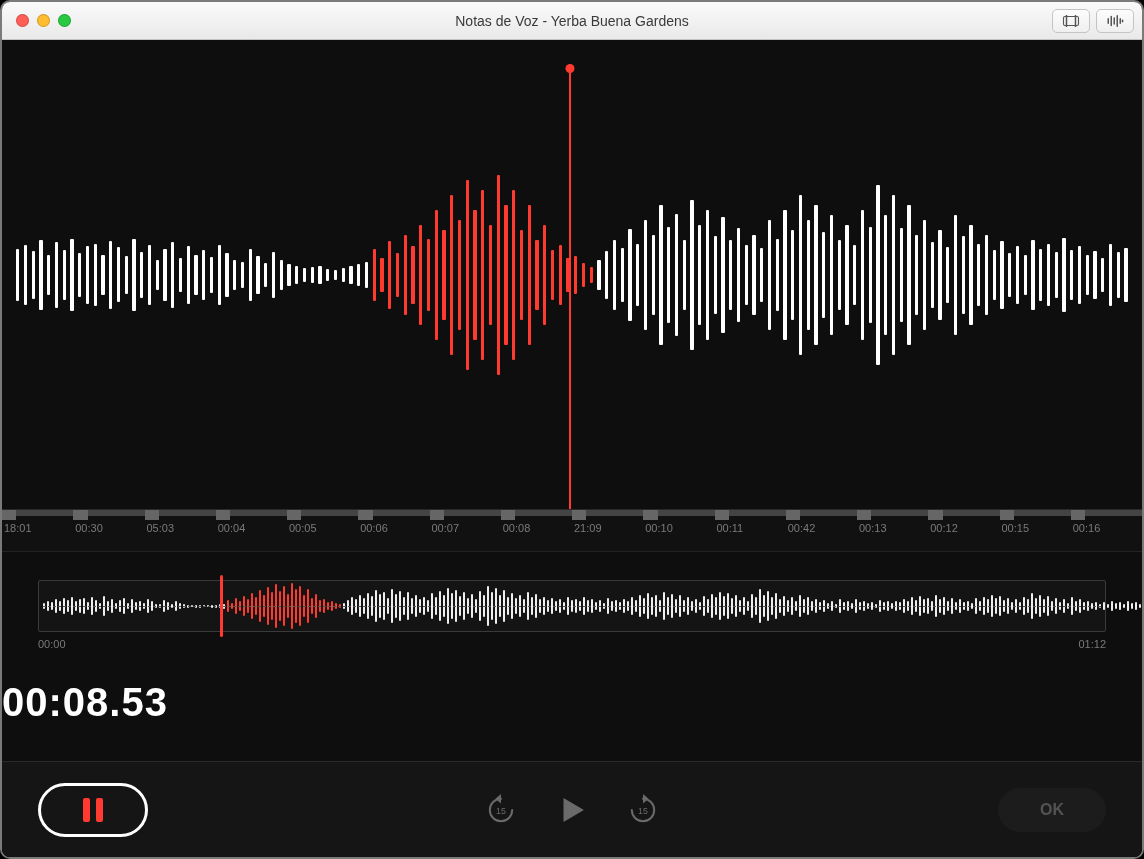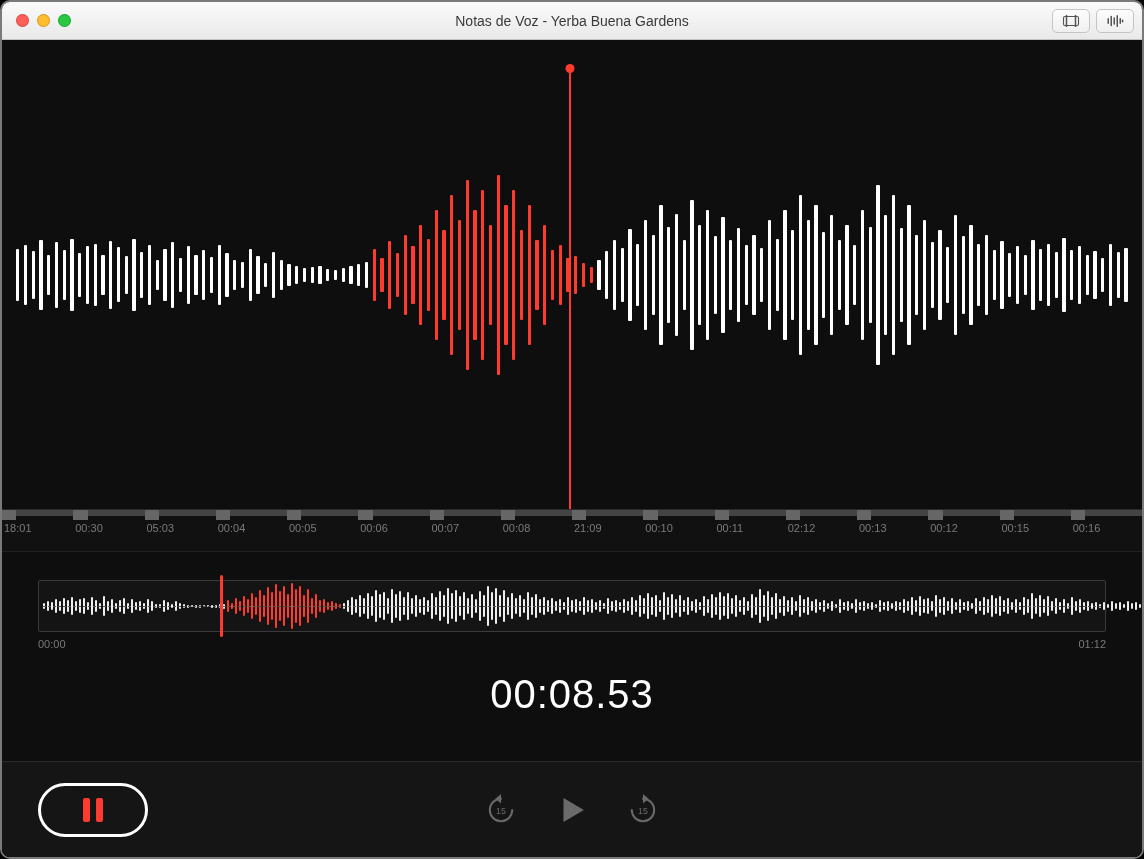--- a/index.html
+++ b/index.html
@@ -105,22 +105,22 @@
     position:absolute; top:-6px; bottom:-6px; width:3px; background:#ff3b30; border-radius:2px;
     left: 17%;
   }
   .overview-times {
     display:flex; justify-content:space-between;
     color:#7a7a7a; font-size:11px; padding:6px 36px 0 36px;
   }
 
   
   .timecode {
-    text-align:center; color:#fff; font-size:40px; font-weight:400;
-    letter-spacing:1px; margin-top:22px;
+    text-align:left; color:#fff; font-size:40px; font-weight:700;
+    letter-spacing:1px; margin-top:30px;
     font-variant-numeric: tabular-nums;
   }
 
   
   .controls {
     height: 96px;
     background:#151515;
     border-top:1px solid #2a2a2a;
     display:flex; align-items:center;
     padding: 0 36px;
@@ -428,21 +428,21 @@
           <span>00:30</span>
           <span>05:03</span>
           <span>00:04</span>
           <span>00:05</span>
           <span>00:06</span>
           <span>00:07</span>
           <span>00:08</span>
           <span>21:09</span>
           <span>00:10</span>
           <span>00:11</span>
-          <span>02:12</span>
+          <span>00:42</span>
           <span>00:13</span>
           <span>00:12</span>
           <span>00:15</span>
           <span>00:16</span>
         </div>
     </div>
 
     <div class="overview-wrap">
       <div class="overview">
         <div class="mid-line"></div>
@@ -755,16 +755,19 @@
         </div>
         <div class="skip-btn">
           <svg viewBox="0 0 40 40">
             <path d="M20 6 A14 14 0 1 1 6 20" fill="none" stroke="currentColor" stroke-width="2.5" stroke-linecap="round"></path>
             <polygon points="20,0 20,12 27,6" fill="currentColor"></polygon>
             <text x="20" y="25" text-anchor="middle" font-size="11" fill="currentColor" font-family="Arial">15</text>
           </svg>
         </div>
       </div>
 
+      <div class="ok-btn">
+        <span>OK</span>
+      </div>
     </div>
 
   </div>
 </div>
 
 </body></html>

